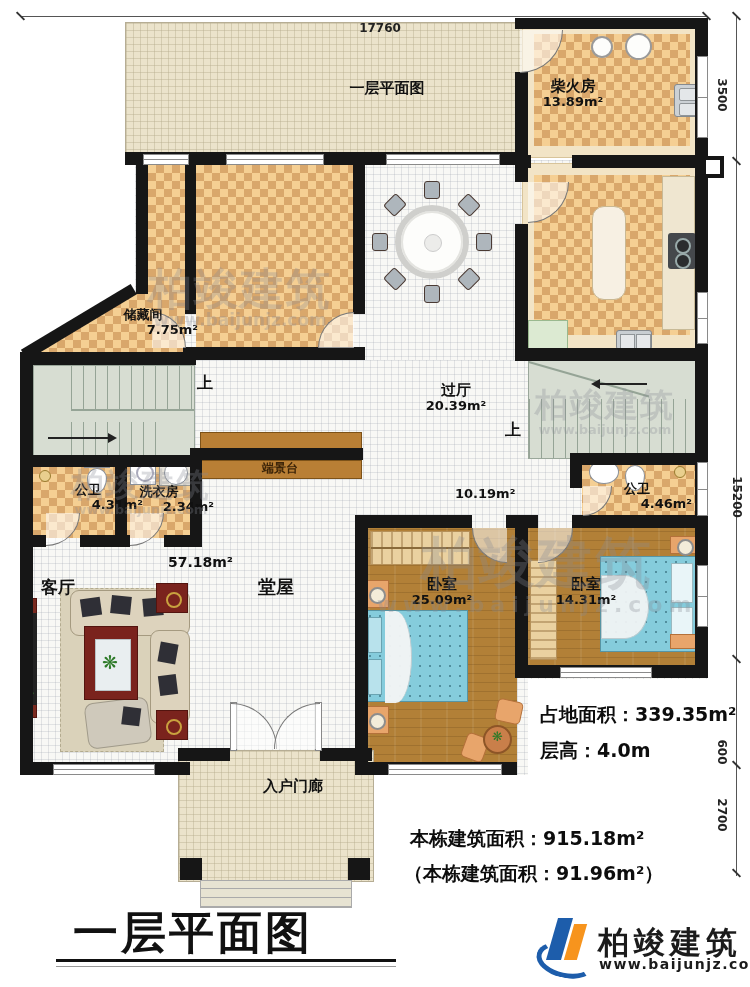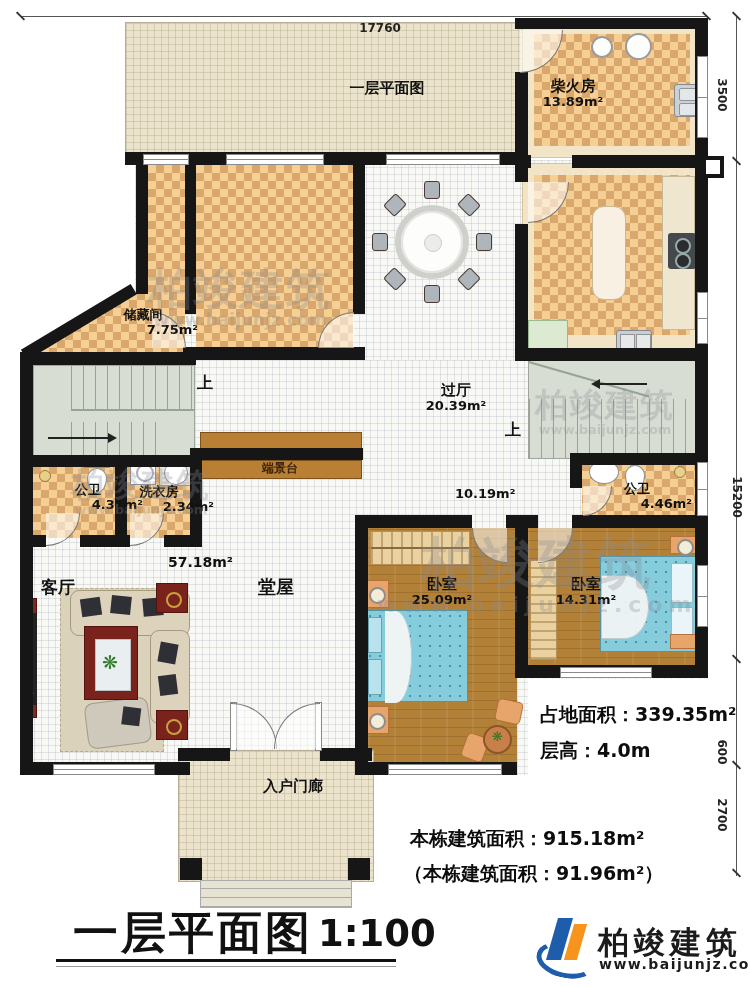--- a/index.html
+++ b/index.html
@@ -342,21 +342,20 @@
   <div class="dimtxt vdim" style="left:707px;top:490px;width:60px;text-align:center;">15200</div>
   <div class="dimtxt vdim" style="left:692px;top:745px;width:60px;text-align:center;">600</div>
   <div class="dimtxt vdim" style="left:692px;top:808px;width:60px;text-align:center;">2700</div>
 
   <div class="info" style="left:540px;top:702px;">占地面积：339.35m²</div>
   <div class="info" style="left:540px;top:738px;">层高：4.0m</div>
   <div class="info" style="left:410px;top:826px;">本栋建筑面积：915.18m²</div>
   <div class="info" style="left:404px;top:861px;">（本栋建筑面积：91.96m²）</div>
 
   <div class="title-cn" style="left:56px;top:903px;margin-left:17px;">一层平面图</div>
-  <div class="title-scale" style="left:318px;top:912px;">1:100</div>
   <div class="abs" style="left:56px;top:959px;width:340px;height:3px;background:#111;"></div>
   <div class="abs" style="left:56px;top:966px;width:340px;height:1px;background:#999;"></div>
 
   <div class="abs" style="left:536px;top:916px;width:56px;height:60px;">
     <div class="abs" style="left:16px;top:2px;width:15px;height:42px;background:#1d5dab;transform:skewX(-16deg);"></div>
     <div class="abs" style="left:33px;top:8px;width:13px;height:36px;background:#f7941d;transform:skewX(-16deg);"></div>
     <div class="abs" style="left:0px;top:26px;width:50px;height:26px;border:5px solid transparent;border-bottom-color:#1d5dab;border-left-color:#1d5dab;border-radius:50%;transform:rotate(12deg);"></div>
   </div>
   <div class="brand-name" style="left:598px;top:922px;">柏竣建筑</div>
   <div class="brand-url" style="left:599px;top:956px;">www.baijunjz.com</div>

